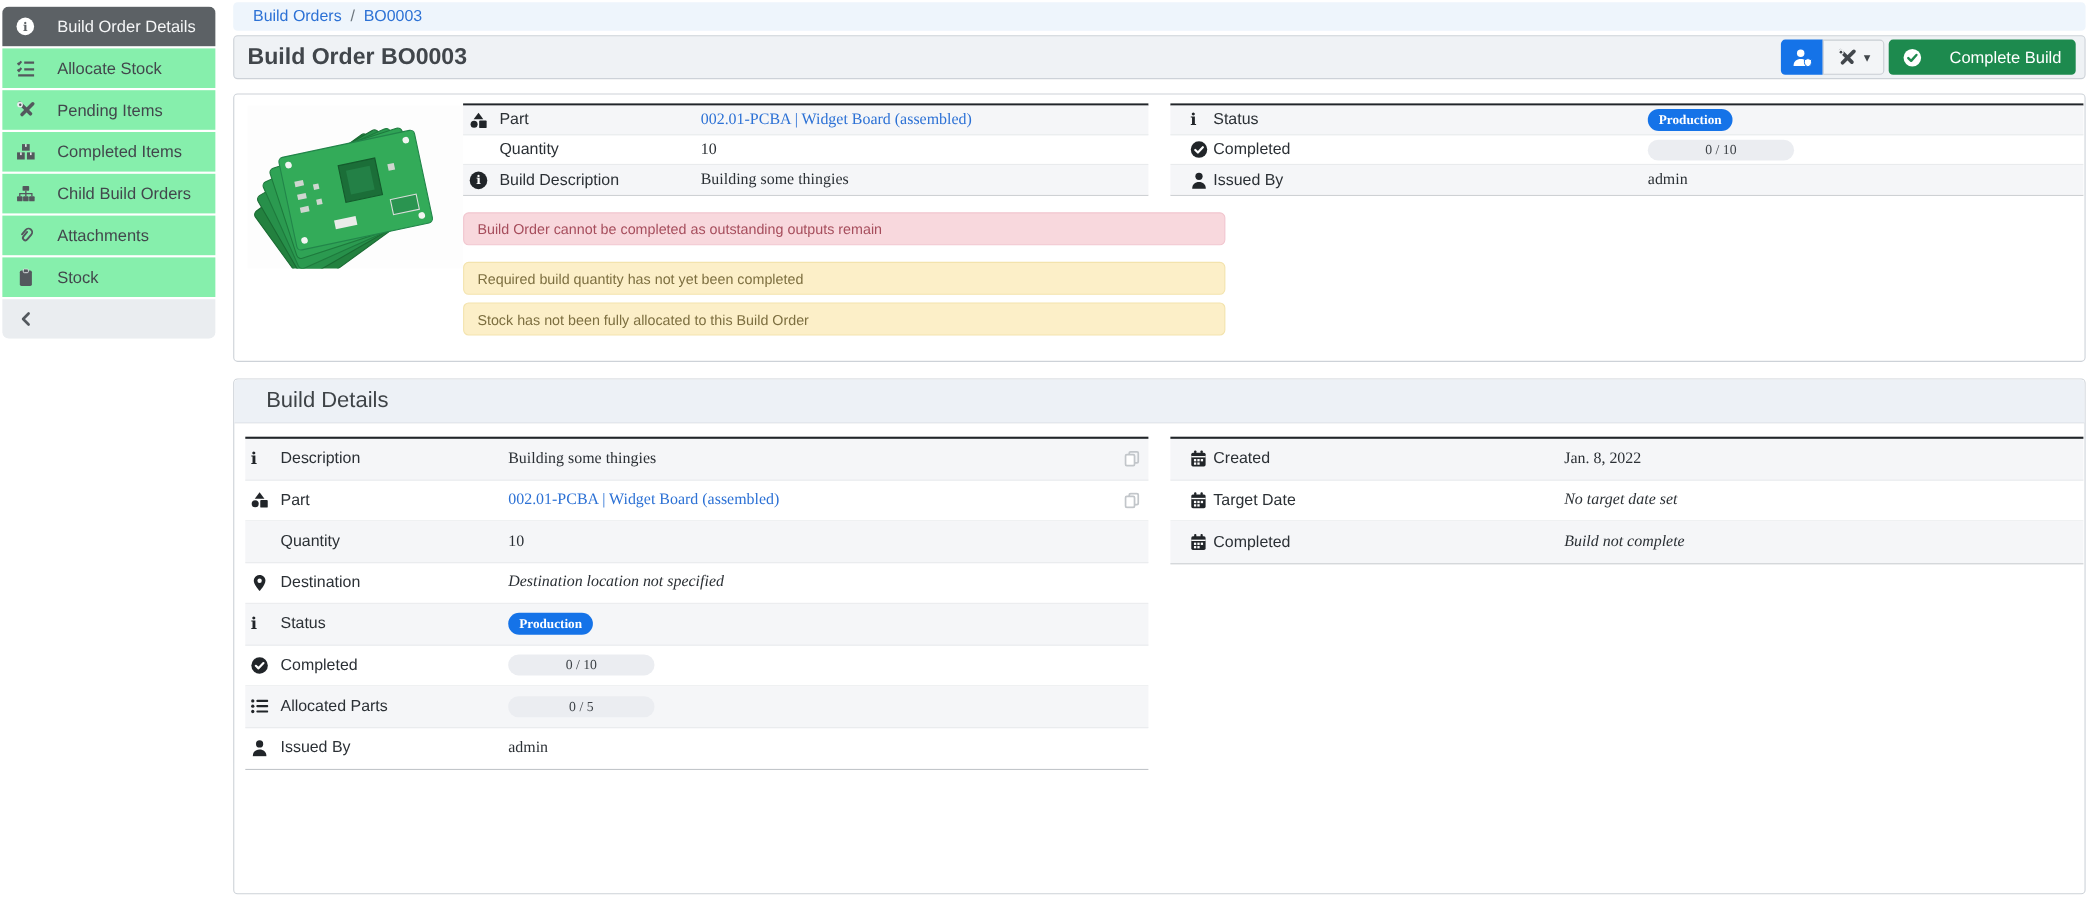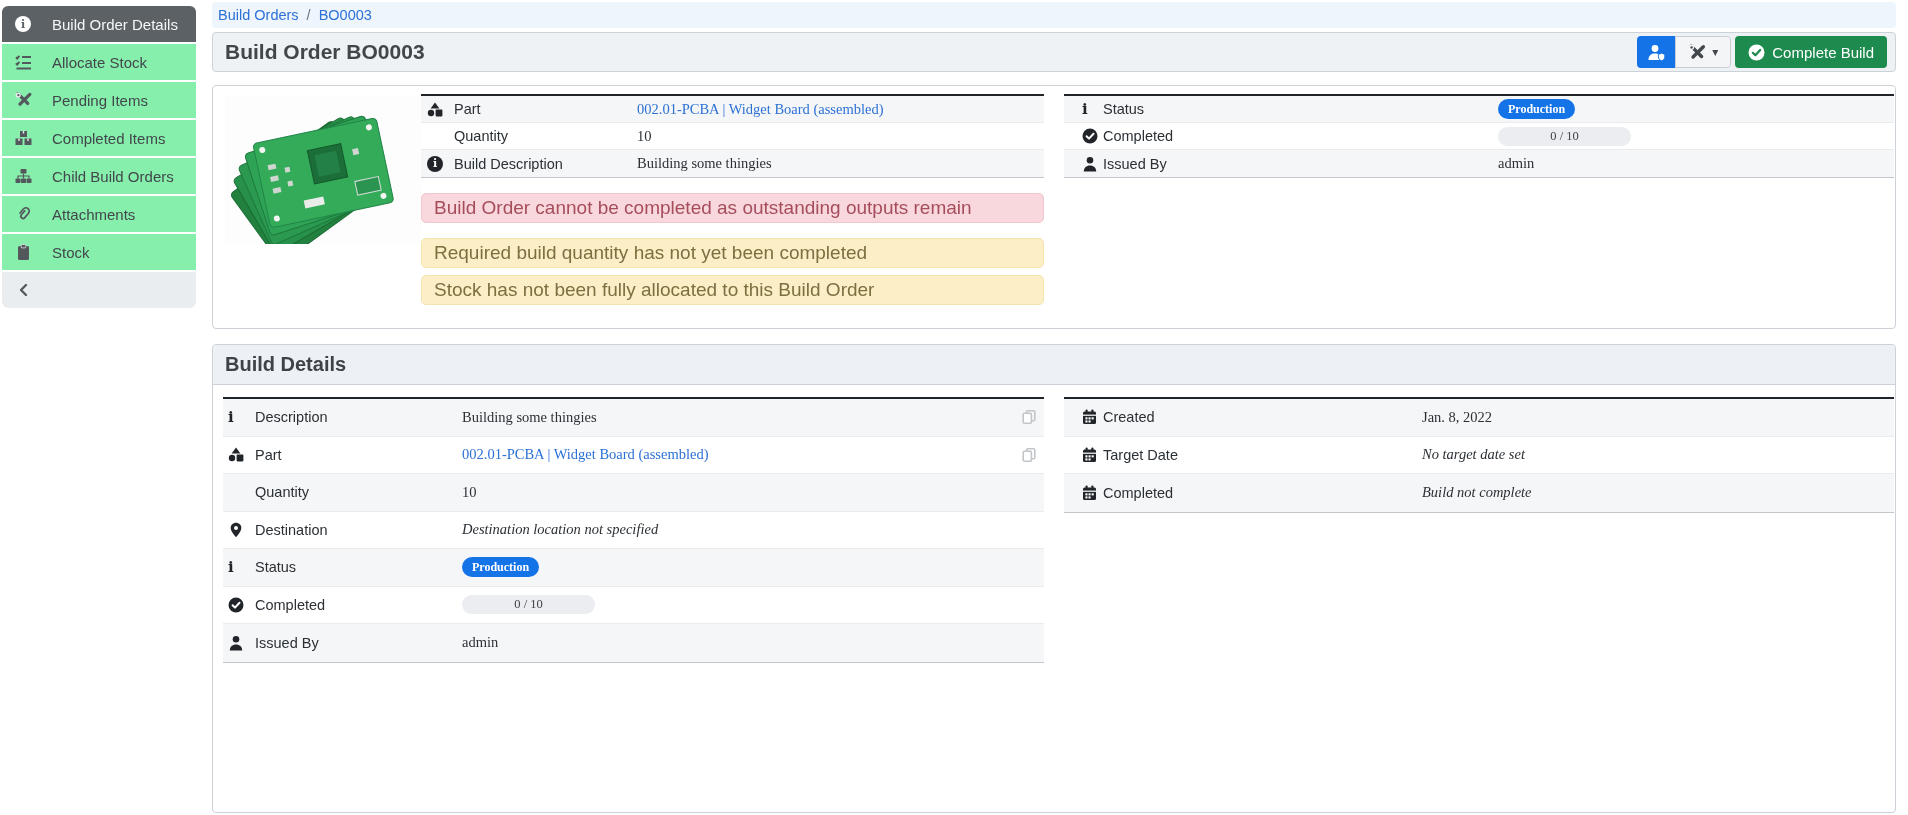--- a/index.html
+++ b/index.html
@@ -18,41 +18,41 @@
 
   .info-badge { width:16px; height:16px; border-radius:50%; display:flex; align-items:center; justify-content:center;
     font-family:"DejaVu Serif",serif; font-weight:bold; font-size:11px; line-height:1; }
   .info-badge.light { background:#fff; color:#5c6165; }
   .info-badge.dark { background:#212529; color:#fff; }
 
   
   .content { position:absolute; left:212px; top:0; width:1684px; height:815px; }
 
   .breadcrumb-bar { position:absolute; left:0; top:2px; width:1684px; height:26px; background:#eef5fc; border-radius:4px;
-    display:flex; align-items:center; padding-left:6px; font-size:14.5px; }
+    display:flex; align-items:center; padding-left:18px; font-size:14.5px; }
   .breadcrumb-bar a { color:#2c71d5; text-decoration:none; cursor:pointer; }
   .breadcrumb-bar .sep { color:#6c757d; margin:0 8px; }
 
   .title-bar { position:absolute; left:0; top:32px; width:1684px; height:40px; background:#eff2f5;
     border:1px solid #cdd2d8; border-radius:4px; display:flex; align-items:center; }
   .page-title { font-size:21px; font-weight:600; color:#41464b; margin-left:12px; }
   .actions { margin-left:auto; margin-right:8px; display:flex; align-items:center; gap:4px; }
   .btn { height:32px; border:none; display:flex; align-items:center; justify-content:center; cursor:pointer; font-family:inherit; }
   .btn-blue { width:38px; background:#1573e8; border-radius:4px 0 0 4px; }
   .btn-light { width:56px; background:#f3f5f7; border:1px solid #c9ced4; border-radius:0 4px 4px 0; gap:6px; color:#42474c; }
-  .btn-green { background:#1d8a4e; border-radius:4px; color:#fff; font-size:15px; padding:0 13px; gap:7px; }
+  .btn-green { background:#1d8a4e; border-radius:4px; color:#fff; font-size:15px; padding:0 13px; gap:25px; }
   .caret { font-size:12px; color:#42474c; }
 
   
   .panel { position:absolute; left:0; width:1684px; background:#fff; border:1px solid #cdd2d8; border-radius:4px; }
   .panel-overview { top:85px; height:244px; }
   .panel-details { top:344px; height:469px; }
   .panel-header { height:40px; background:#edf1f6; border-bottom:1px solid #cdd2d8; border-radius:4px 4px 0 0;
     display:flex; align-items:center; }
-  .panel-header h2 { font-size:20px; font-weight:700; color:#3e4347; margin-left:12px; }
+  .panel-header h2 { font-size:20px; font-weight:400; color:#3e4347; margin-left:29px; }
 
   .part-thumb { position:absolute; left:12px; top:10px; width:196px; height:148px; background:#fdfdfd; cursor:pointer; }
 
   
   .dtable { position:absolute; border-top:2px solid #212529; border-bottom:1px solid #c2c6ca; }
   .trow { display:flex; align-items:center; position:relative; font-size:14.5px; color:#2b3035; border-bottom:1px solid #e9ebed; }
   .trow:last-child { border-bottom:none; }
   .trow:nth-child(odd) { background:#f5f6f8; }
   .h27 .trow { height:27px; }
   .h38 .trow { height:37.5px; }
@@ -79,22 +79,22 @@
   .t-dright .clabel { width:319px; }
 
   .fa-info { font-family:"DejaVu Serif",serif; font-weight:bold; font-size:15px; color:#212529; line-height:1; }
 
   .badge { background:#1573e8; color:#fff; font-size:12px; font-weight:bold; padding:4px 10px; border-radius:11px; line-height:1; }
   .progress { width:133px; height:19px; background:#ebedf1; border-radius:9.5px; display:flex; align-items:center; justify-content:center;
     font-size:12.5px; color:#3e4348; }
   .copy-btn { position:absolute; right:8px; top:50%; transform:translateY(-50%); cursor:pointer; display:flex; }
 
   
-  .alert { position:absolute; left:208px; width:623px; height:30px; border-radius:5px; display:flex; align-items:center;
-    padding-left:12px; font-size:19px; border:1px solid transparent; }
+  .alert { position:absolute; left:208px; width:693px; height:30px; border-radius:5px; display:flex; align-items:center;
+    padding-left:12px; font-size:13px; border:1px solid transparent; }
   .alert-danger { background:#f8d8dd; border-color:#f1c6cf; color:#a64d5c; }
   .alert-warning { background:#fcefc8; border-color:#f3e3ad; color:#7d6f40; }
   .a1 { top:107px; } .a2 { top:152px; } .a3 { top:189px; }
 
   svg { display:block; }
 </style>
 </head>
 <body>
 
 <div class="app">
@@ -427,20 +427,38 @@
                 <polyline points="4.6,8.3 7,10.6 11.5,5.8" fill="none" stroke="#fff" stroke-width="2" stroke-linecap="round" stroke-linejoin="round"></polyline>
               </svg>
           </span>
           <span class="clabel">Completed</span>
           <span class="cvalue">
               <span class="progress">0 / 10</span>
             </span>
         </div>
         <div class="trow">
           <span class="cicon">
+            <svg width="16" height="14" viewBox="0 0 16 14">
+                <g fill="#212529">
+                  <circle cx="1.8" cy="2.2" r="1.5"></circle>
+                  <circle cx="1.8" cy="7" r="1.5"></circle>
+                  <circle cx="1.8" cy="11.8" r="1.5"></circle>
+                  <rect x="5" y="1.2" width="11" height="2" rx="1"></rect>
+                  <rect x="5" y="6" width="11" height="2" rx="1"></rect>
+                  <rect x="5" y="10.8" width="11" height="2" rx="1"></rect>
+                </g>
+              </svg>
+          </span>
+          <span class="clabel">Allocated Parts</span>
+          <span class="cvalue">
+              <span class="progress">0 / 5</span>
+            </span>
+        </div>
+        <div class="trow">
+          <span class="cicon">
             <svg width="16" height="16" viewBox="0 0 16 16">
                 <g fill="#212529">
                   <circle cx="8" cy="4.3" r="3.3"></circle>
                   <path d="M1.8 15.5 C1.8 11.5 4.4 9.4 8 9.4 C11.6 9.4 14.2 11.5 14.2 15.5 Z"></path>
                 </g>
               </svg>
           </span>
           <span class="clabel">Issued By</span>
           <span class="cvalue">admin</span>
         </div>

